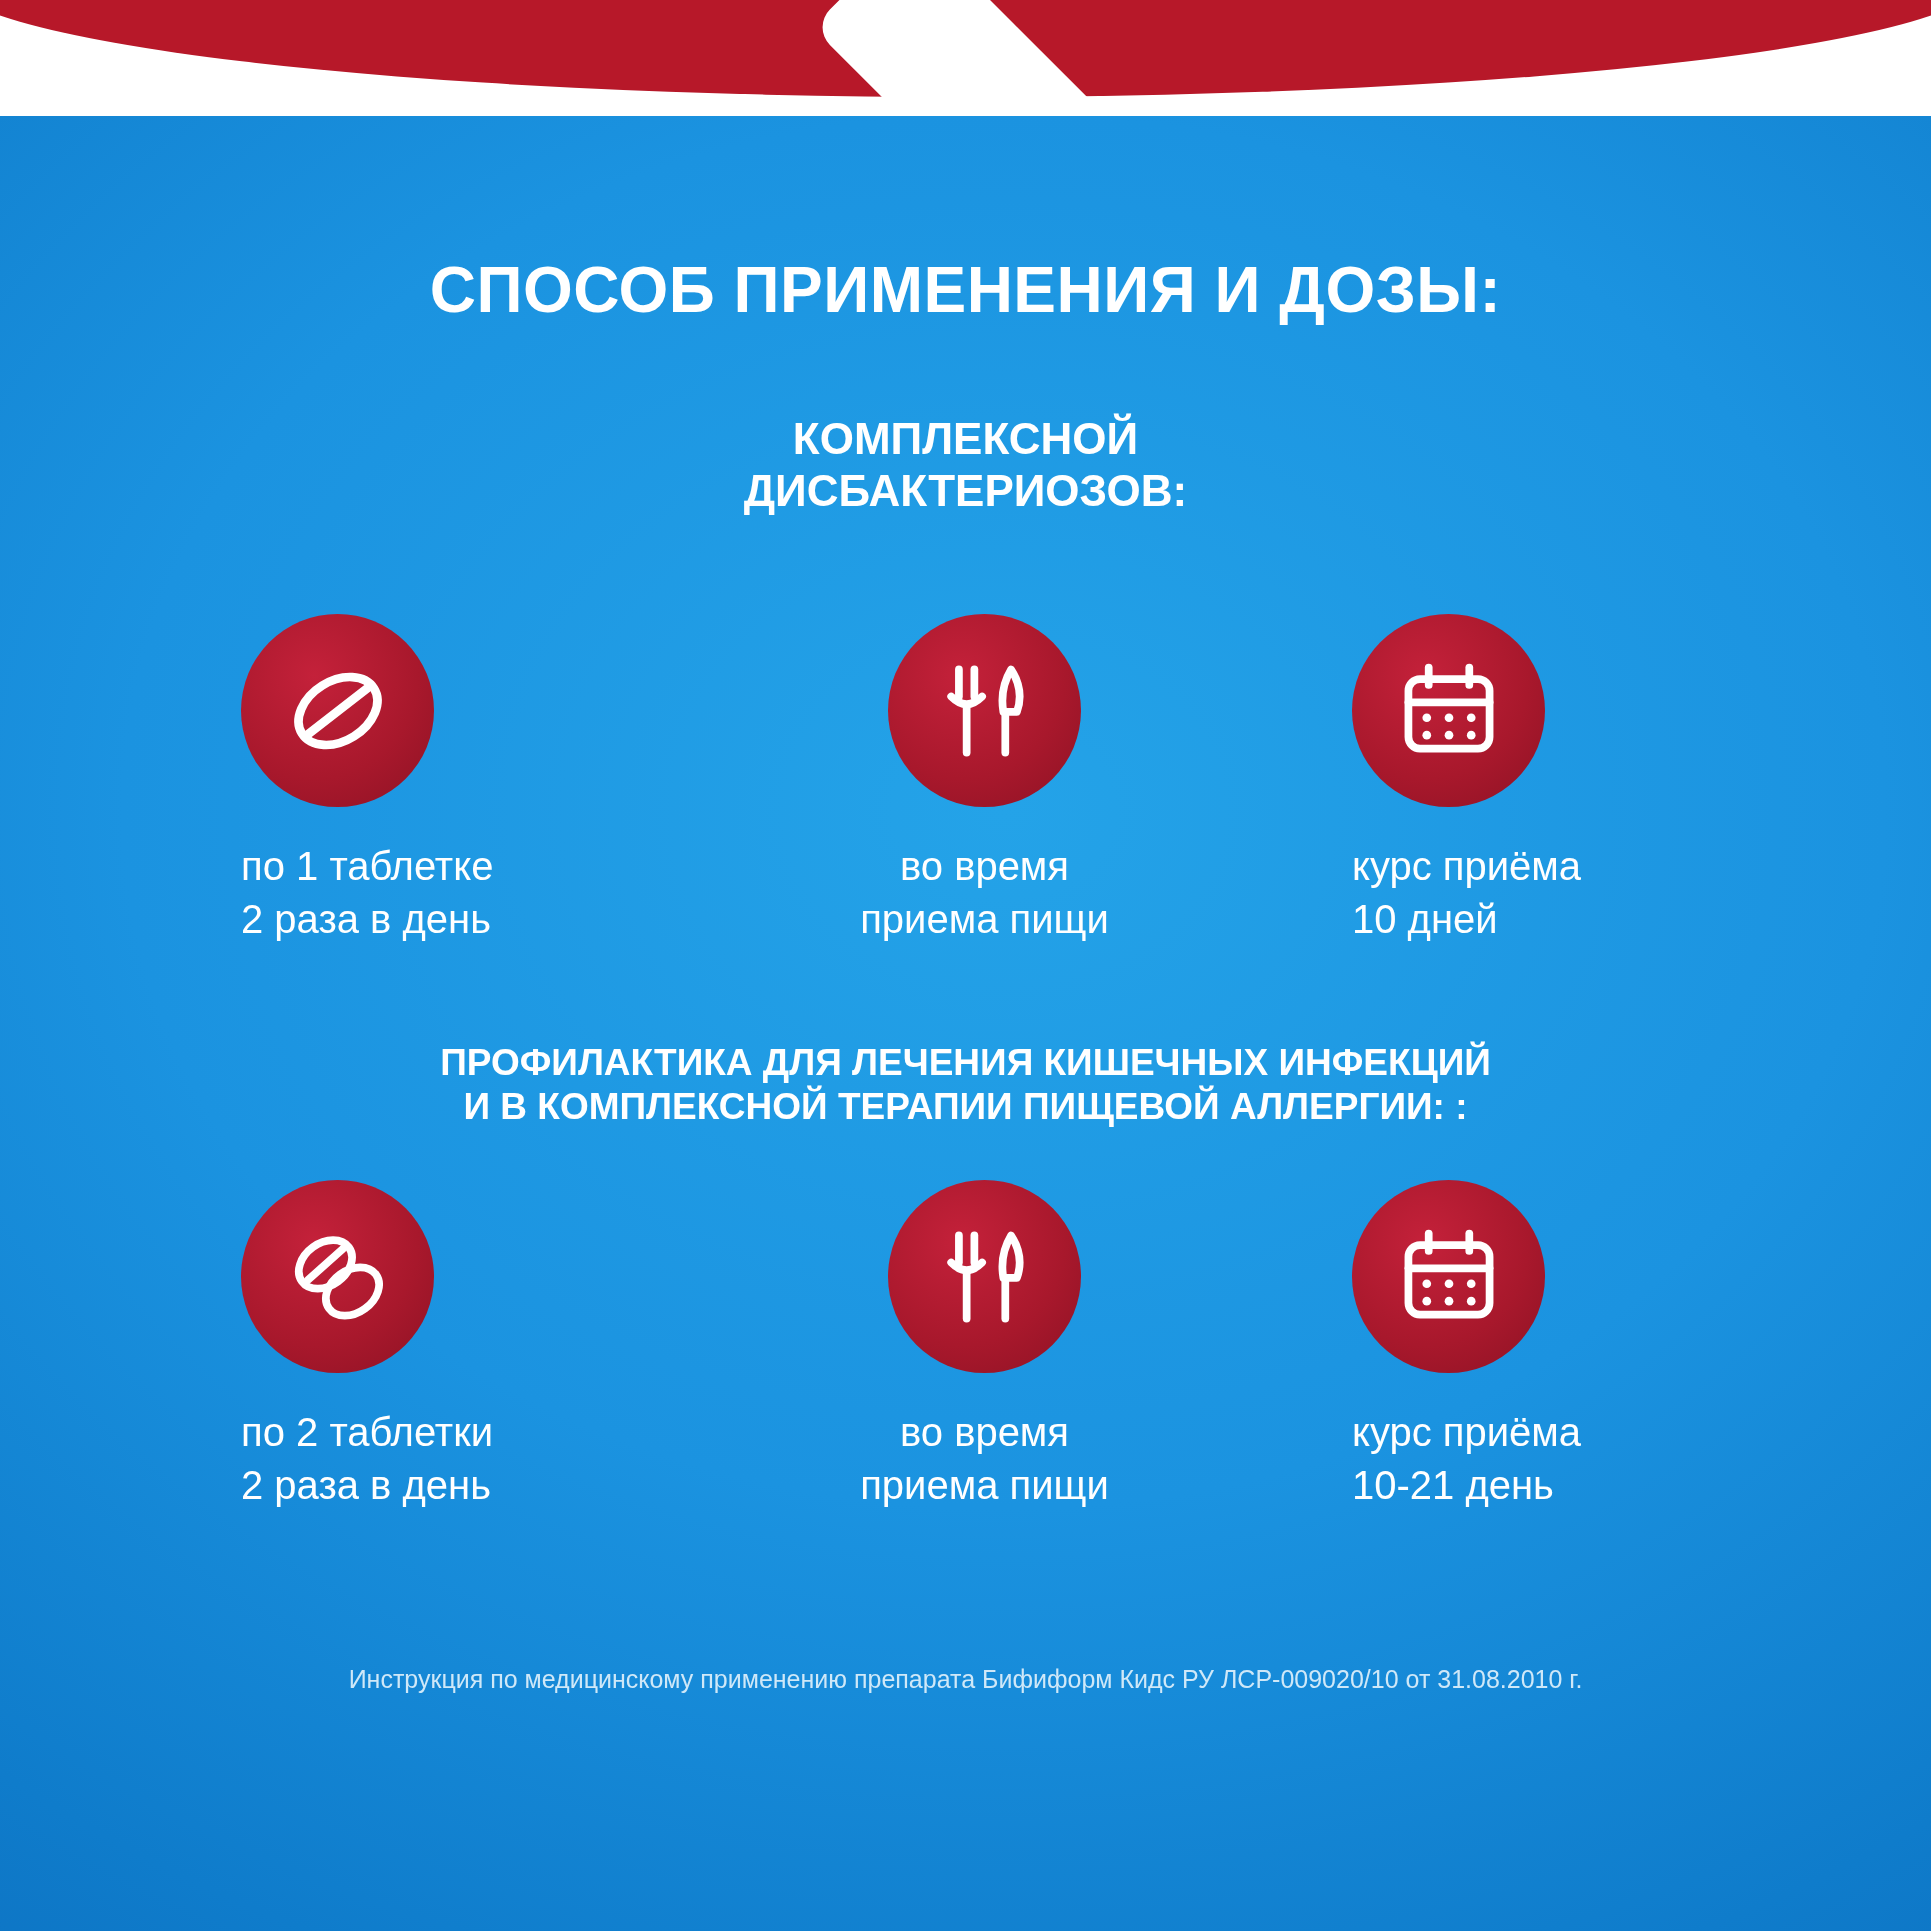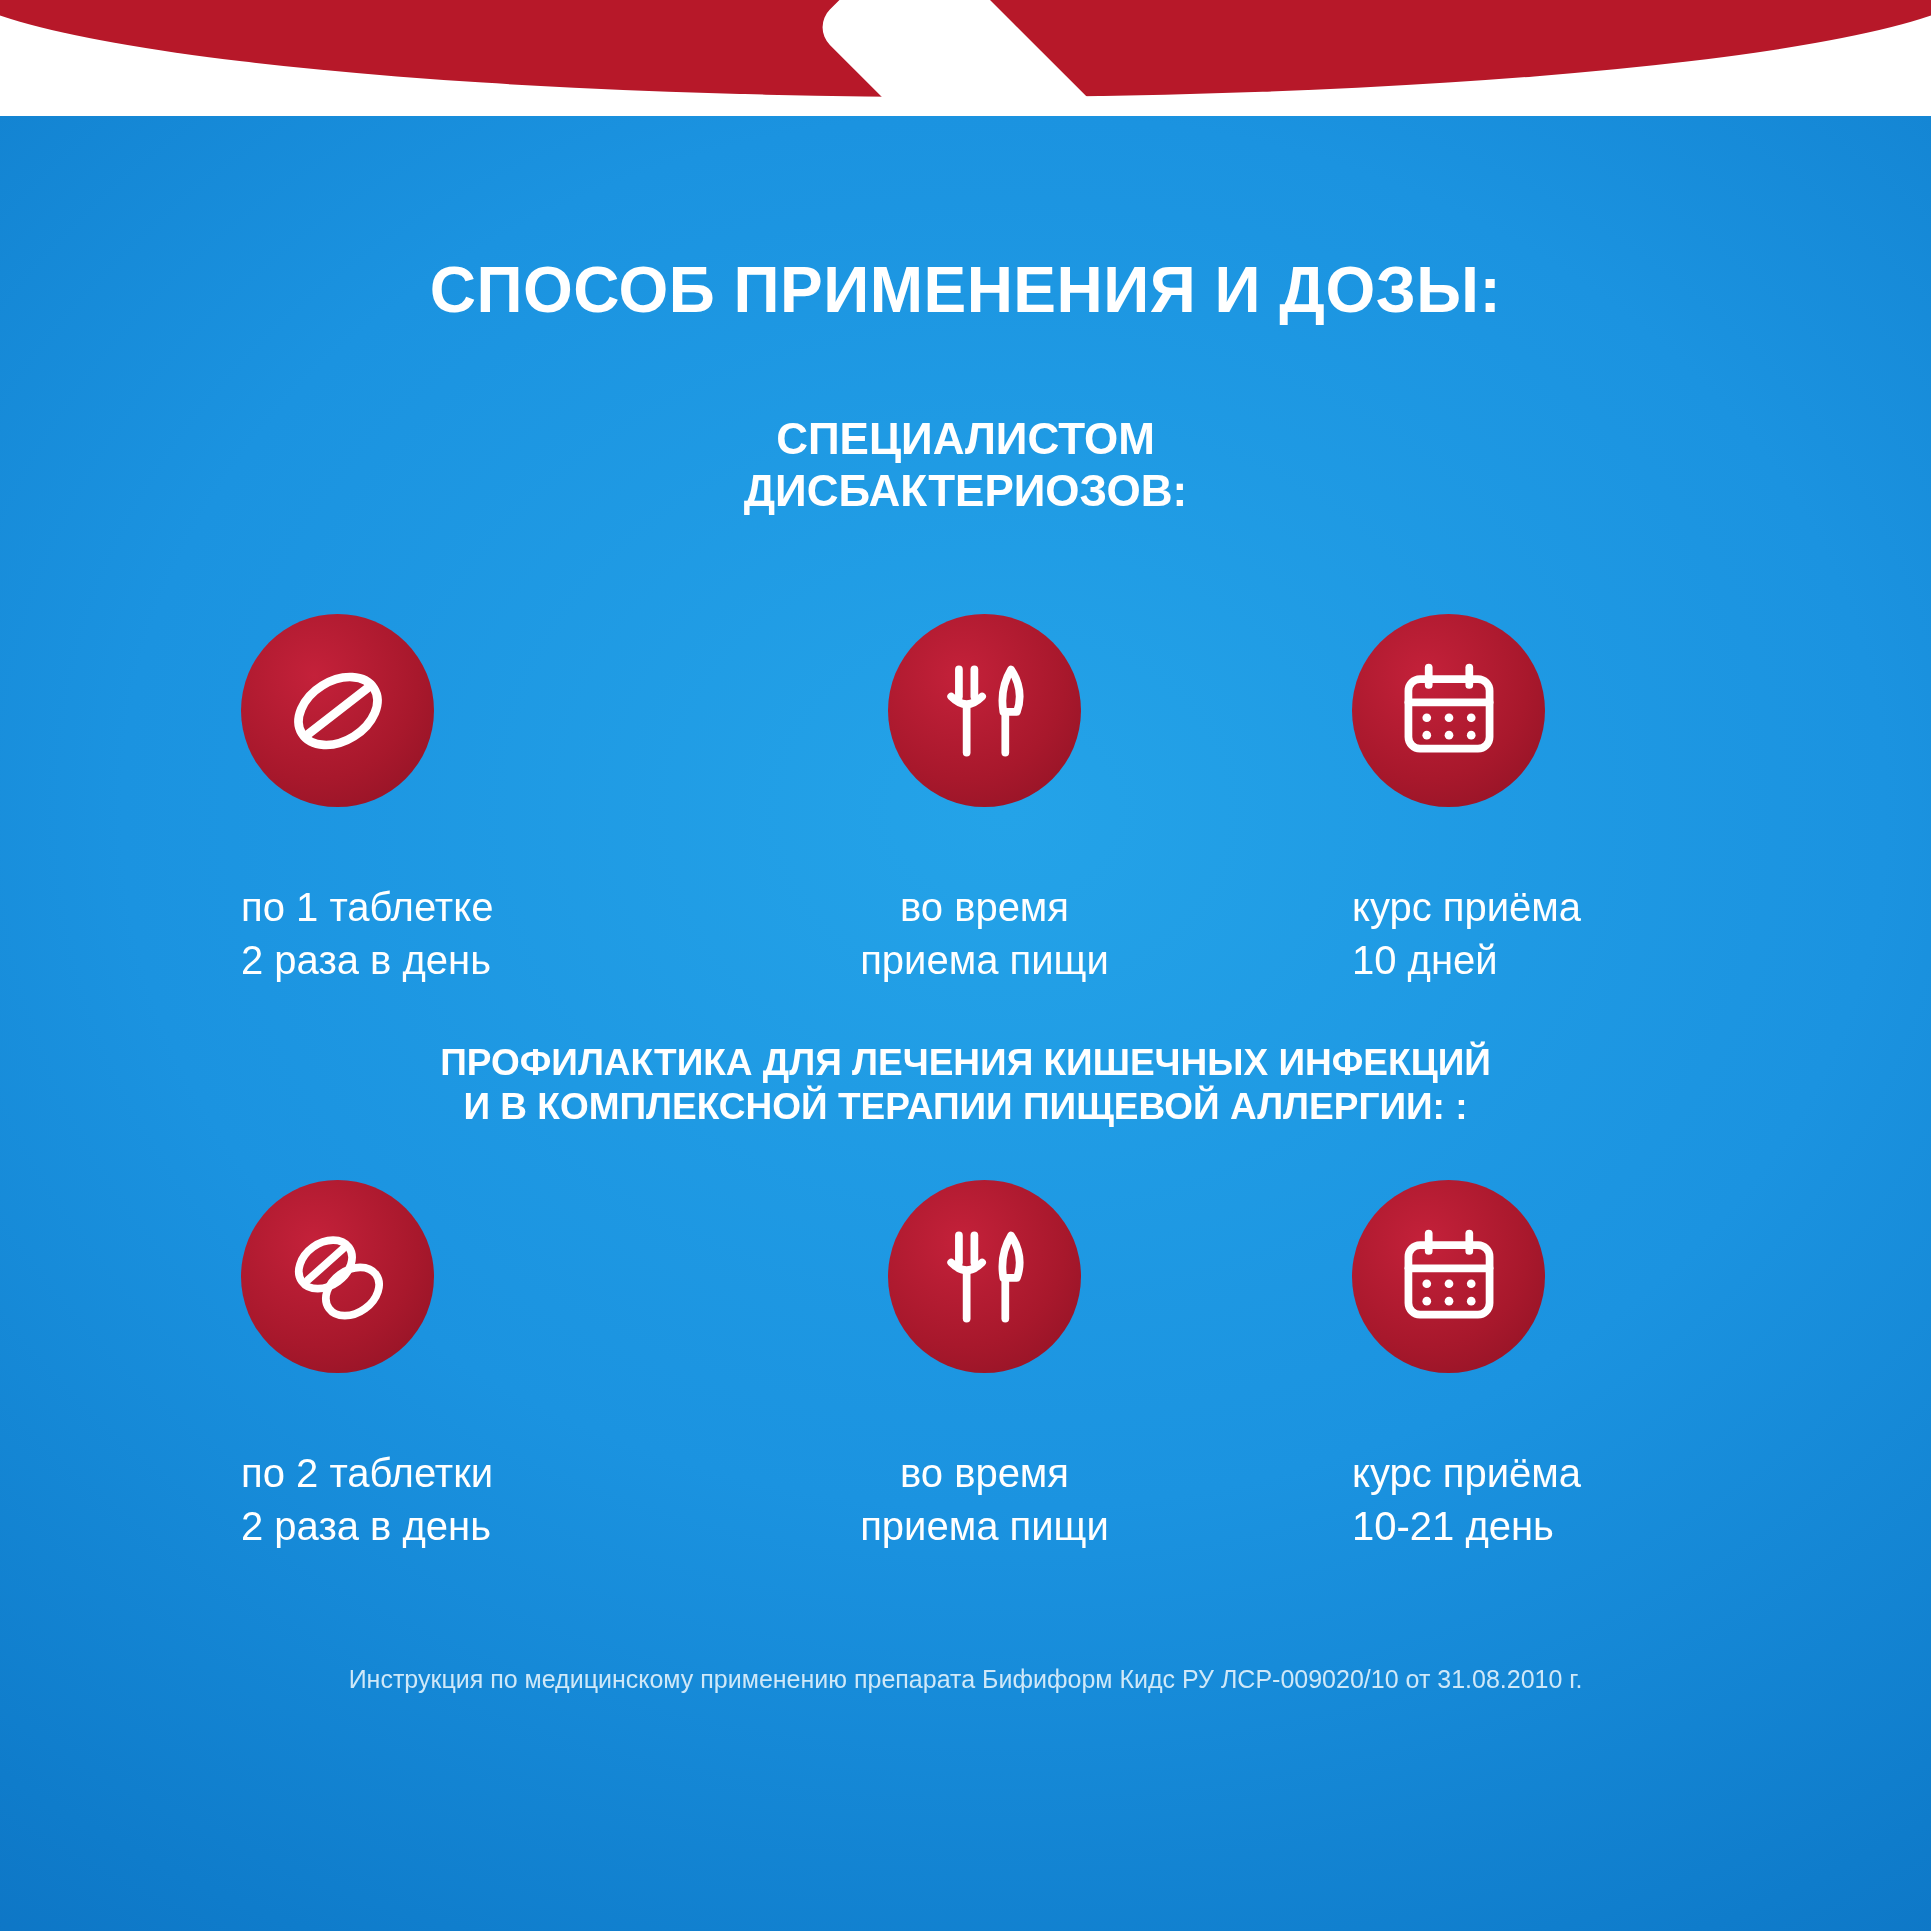--- a/index.html
+++ b/index.html
@@ -96,21 +96,20 @@
     justify-content: space-between;
   }
   .icon-row.r1 { top: 614px; }
   .icon-row.r2 { top: 1180px; }
 
   .icon-cell {
     width: 444px;
     display: flex;
     flex-direction: column;
     align-items: center;
-    gap: 41px;
   }
   .icon-cell.left { align-items: flex-start; padding-left: 106px; }
   .icon-cell.mid  { align-items: center; }
   .icon-cell.right{ align-items: flex-start; padding-left: 68px; }
 
   .circle {
     width: 193px;
     height: 193px;
     border-radius: 50%;
     background: radial-gradient(circle at 38% 32%, #c4213a 0%, #a8182c 58%, #8d1224 100%);
@@ -171,21 +170,21 @@
 
 <div class="poster">
 
   <div class="top-banner">
     <div class="red"></div>
     <div class="white-notch"></div>
   </div>
 
   <div class="headline">СПОСОБ ПРИМЕНЕНИЯ И ДОЗЫ:</div>
 
-  <div class="section-title s1" style="white-space: pre-line;">СПЕЦИАЛИСТОМ
+  <div class="section-title s1" style="white-space: pre-line;">КОМПЛЕКСНОЙ
 ДИСБАКТЕРИОЗОВ:</div>
 
   <div class="icon-row r1">
 
     <div class="icon-cell left">
       <div class="circle">
         <svg width="116" height="116" viewBox="0 0 120 120" aria-hidden="true">
           <ellipse cx="60" cy="60" rx="44" ry="31" transform="rotate(-32 60 60)" fill="none" stroke="#ffffff" stroke-width="9"></ellipse>
           <line x1="29" y1="84" x2="91" y2="36" stroke="#ffffff" stroke-width="9" stroke-linecap="round"></line>
         </svg>

